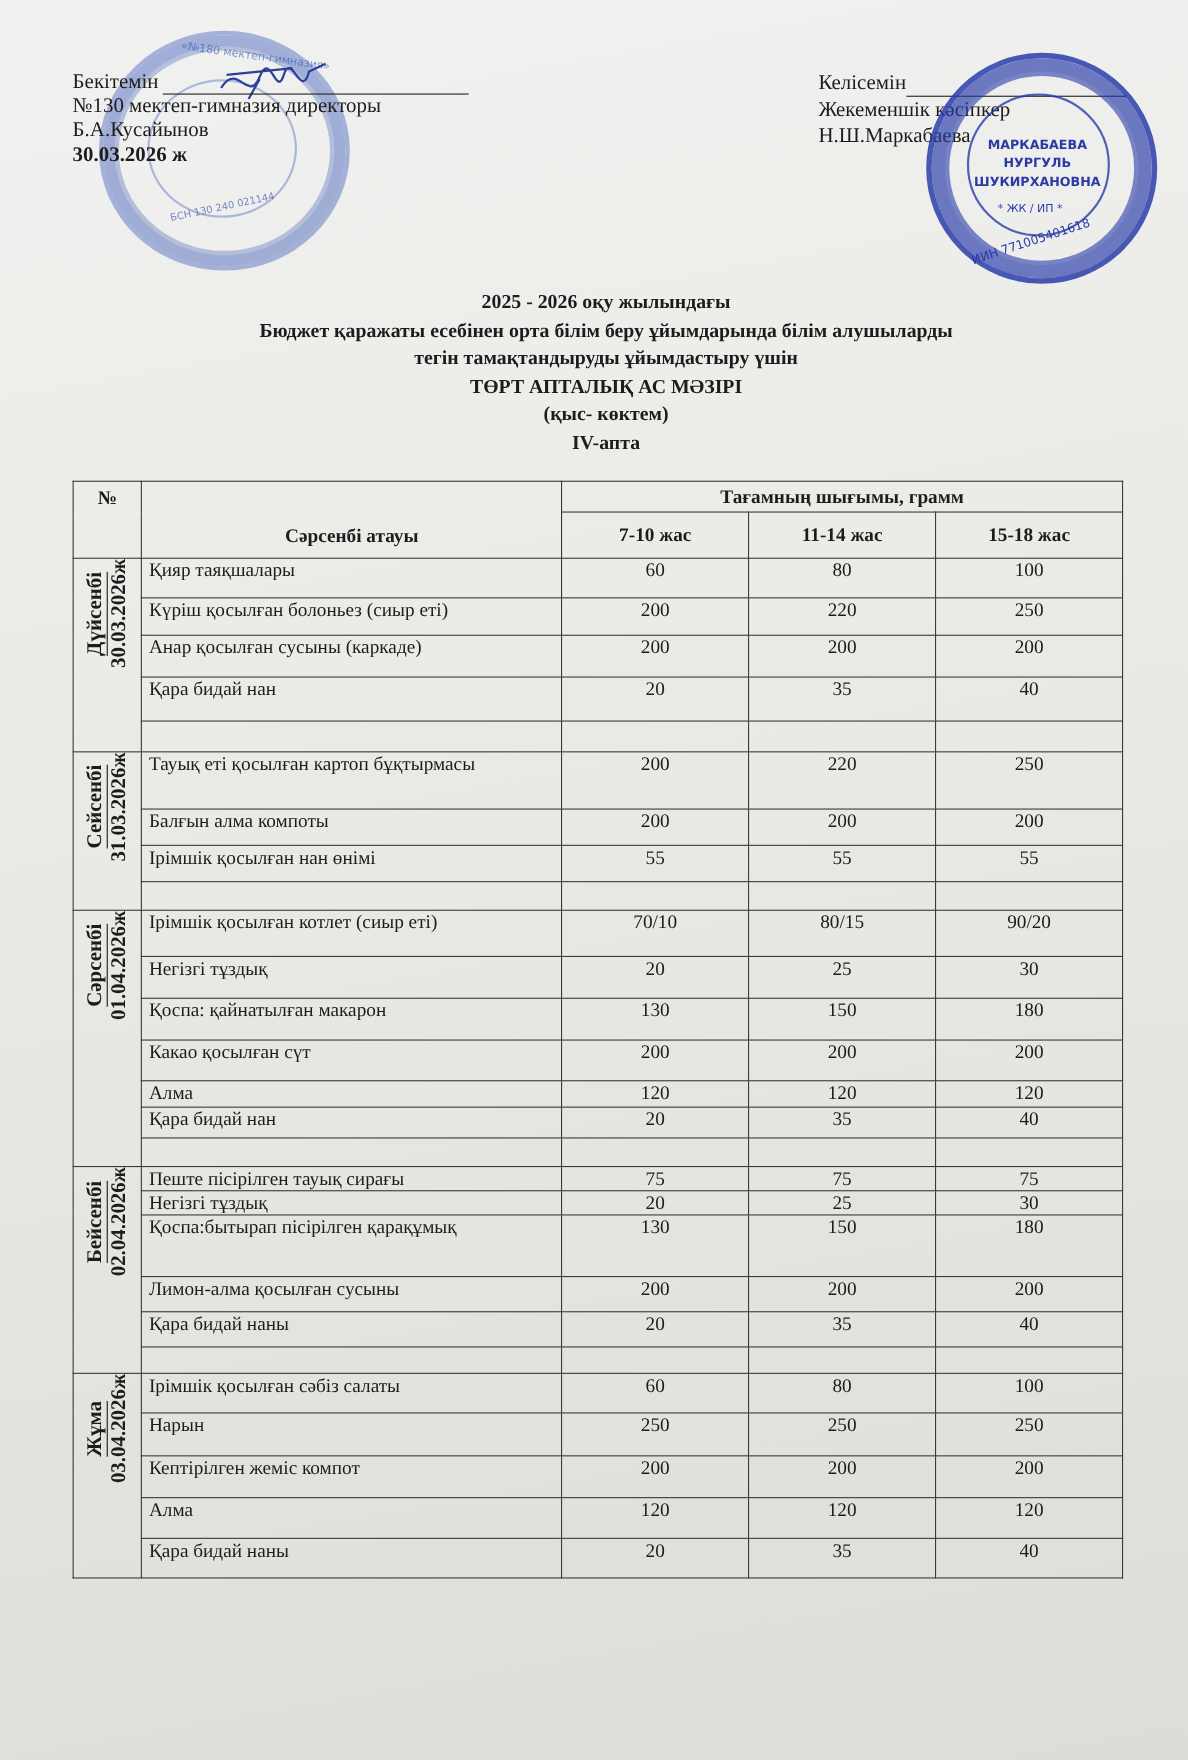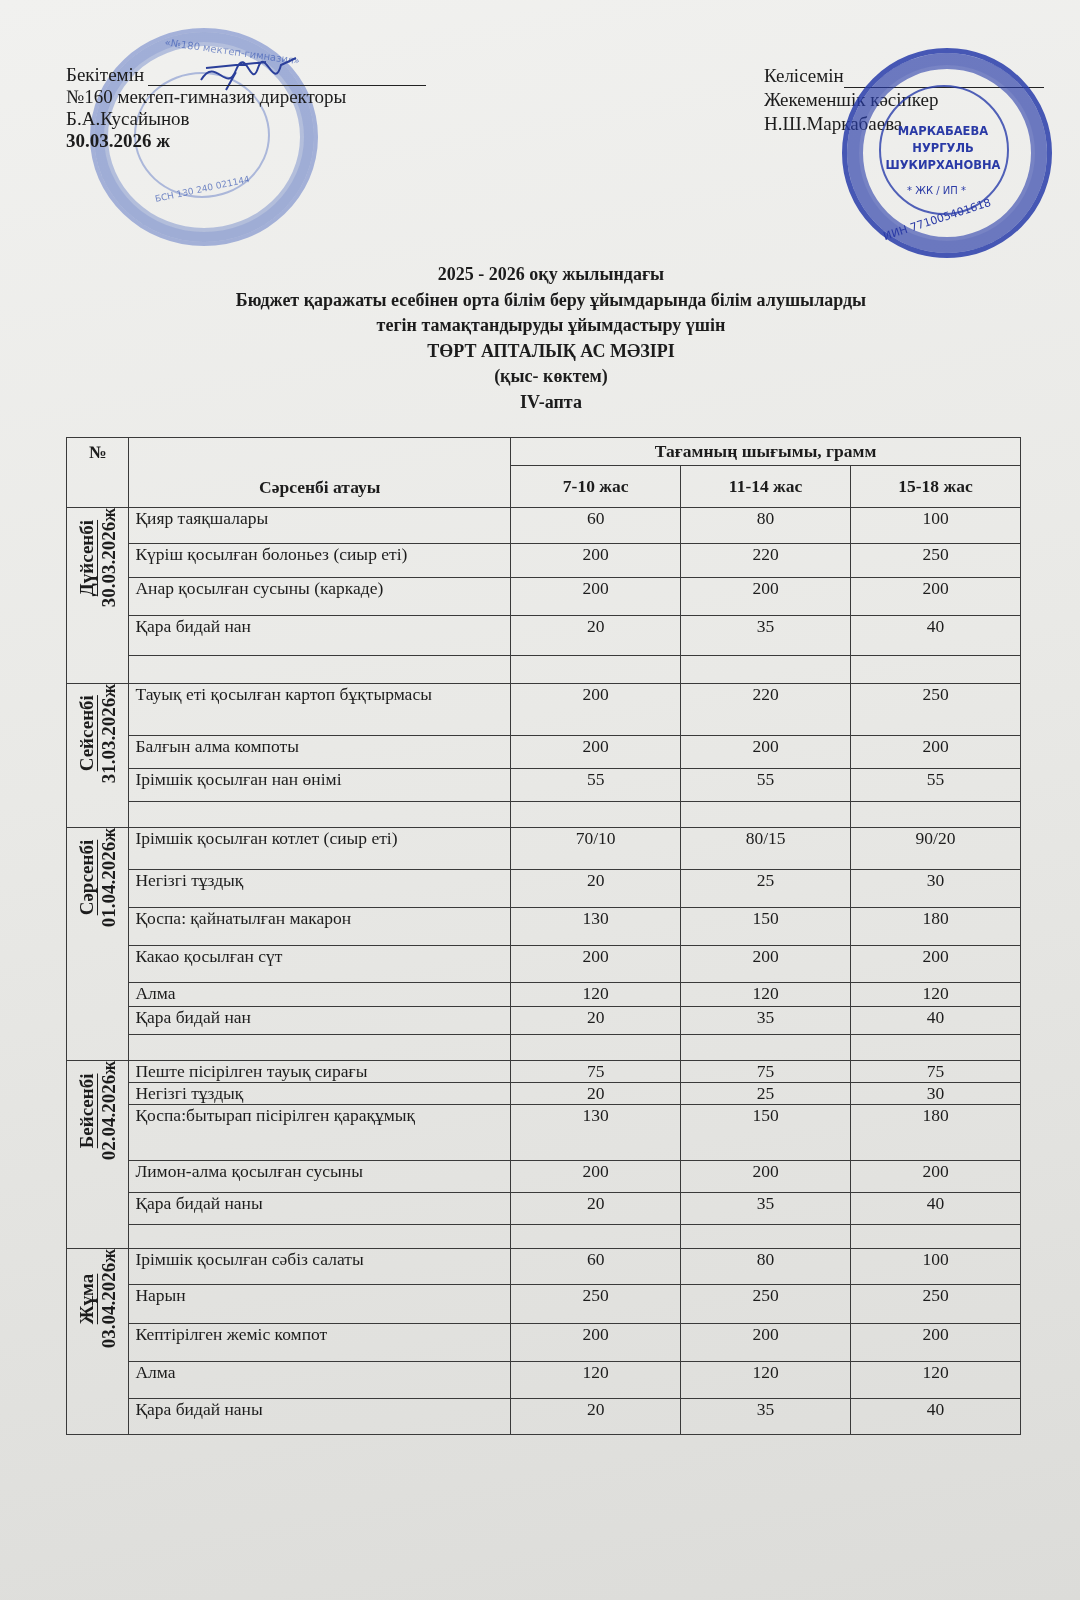--- a/index.html
+++ b/index.html
@@ -11,21 +11,21 @@
     position: relative;
   }
   .page { position: absolute; left: 0; top: 0; width: 1080px; height: 1600px; }
 
   
   .approve { position: absolute; left: 66px; top: 64px; font-size: 19px; line-height: 22px; }
   .approve .line1 { display: flex; align-items: flex-end; }
   .approve .sigline { display: inline-block; width: 278px; border-bottom: 1px solid #222; margin-left: 4px; height: 18px; }
   .approve .date { font-weight: bold; }
 
-  .agree { position: absolute; left: 744px; top: 64px; font-size: 19px; line-height: 24px; margin-left: 20px; }
+  .agree { position: absolute; left: 744px; top: 64px; font-size: 19px; line-height: 24px; }
   .agree .line1 { display: flex; align-items: flex-end; }
   .agree .sigline { display: inline-block; width: 200px; border-bottom: 1px solid #222; height: 18px; }
 
   
   .stamp { position: absolute; border-radius: 50%; pointer-events: none; }
   .stamp-school {
     left: 90px; top: 28px; width: 220px; height: 210px;
     border: 4px solid rgba(70,100,190,0.45);
     box-shadow: inset 0 0 0 10px rgba(70,100,190,0.18), inset 0 0 0 14px rgba(70,100,190,0.35);
   }
@@ -79,21 +79,21 @@
 
   <svg class="signature" viewBox="0 0 110 50">
     <path d="M5 30 C20 5, 30 45, 40 20 S55 40, 62 18 S78 42, 85 15 L100 8 M40 22 L30 40 M10 18 L70 12" stroke="#2b3f9a" stroke-width="2" fill="none"></path>
   </svg>
 
   <div class="approve">
     <div class="line1">
       <span>Бекітемін</span>
       <span class="sigline"></span>
     </div>
-    <div>№160 мектеп-гимназия директоры</div>
+    <div>№130 мектеп-гимназия директоры</div>
     <div>Б.А.Кусайынов</div>
     <div class="date">30.03.2026 ж</div>
   </div>
 
   <div class="agree">
     <div class="line1">
       <span>Келісемін</span>
       <span class="sigline"></span>
     </div>
     <div>Жекеменшік кәсіпкер</div>

